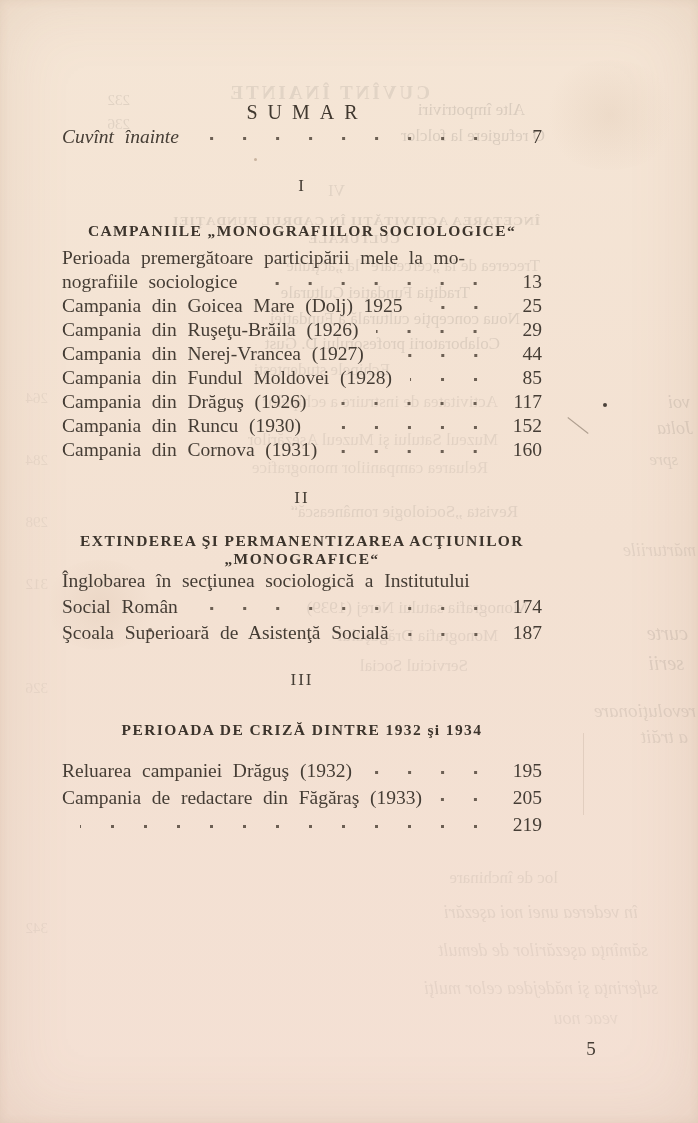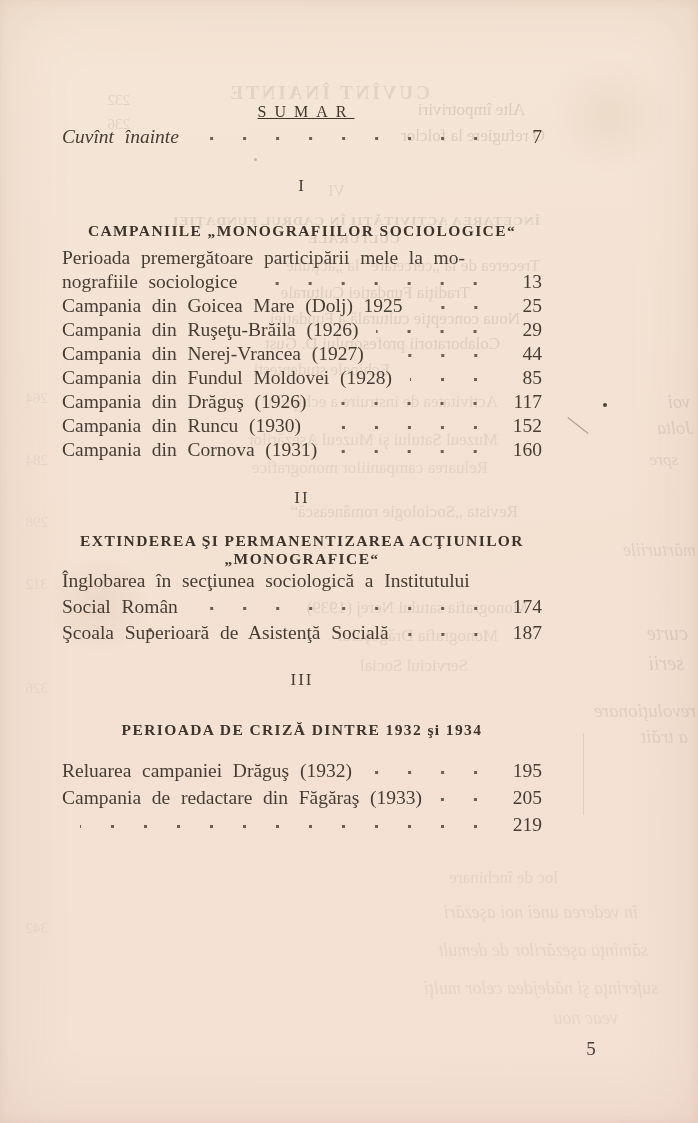--- a/index.html
+++ b/index.html
@@ -23,24 +23,23 @@
   .ghost{
     position:absolute;
     white-space:nowrap;
     color:#5d5852;
     font-family:"Liberation Serif","DejaVu Serif",serif;
   }
   
   .content{position:absolute;inset:0;padding:100px 156px 0 62px;}
   .book-title{
     text-align:center;
-    font-size:16px;line-height:24px;
+    font-size:20px;line-height:24px;
     letter-spacing:.5em;text-indent:.5em;
     color:#40382f;
-    text-decoration:underline;
   }
   .front-rows{margin-top:128px;}
   .numeral{
     text-align:center;font-size:17px;line-height:20px;letter-spacing:2px;color:#463e35;
   }
   .numeral.n1{margin-top:26px;}
   .numeral.n2{margin-top:26px;}
   .numeral.n3{margin-top:24px;}
   .sec-heading{
     text-align:center;font-weight:bold;

